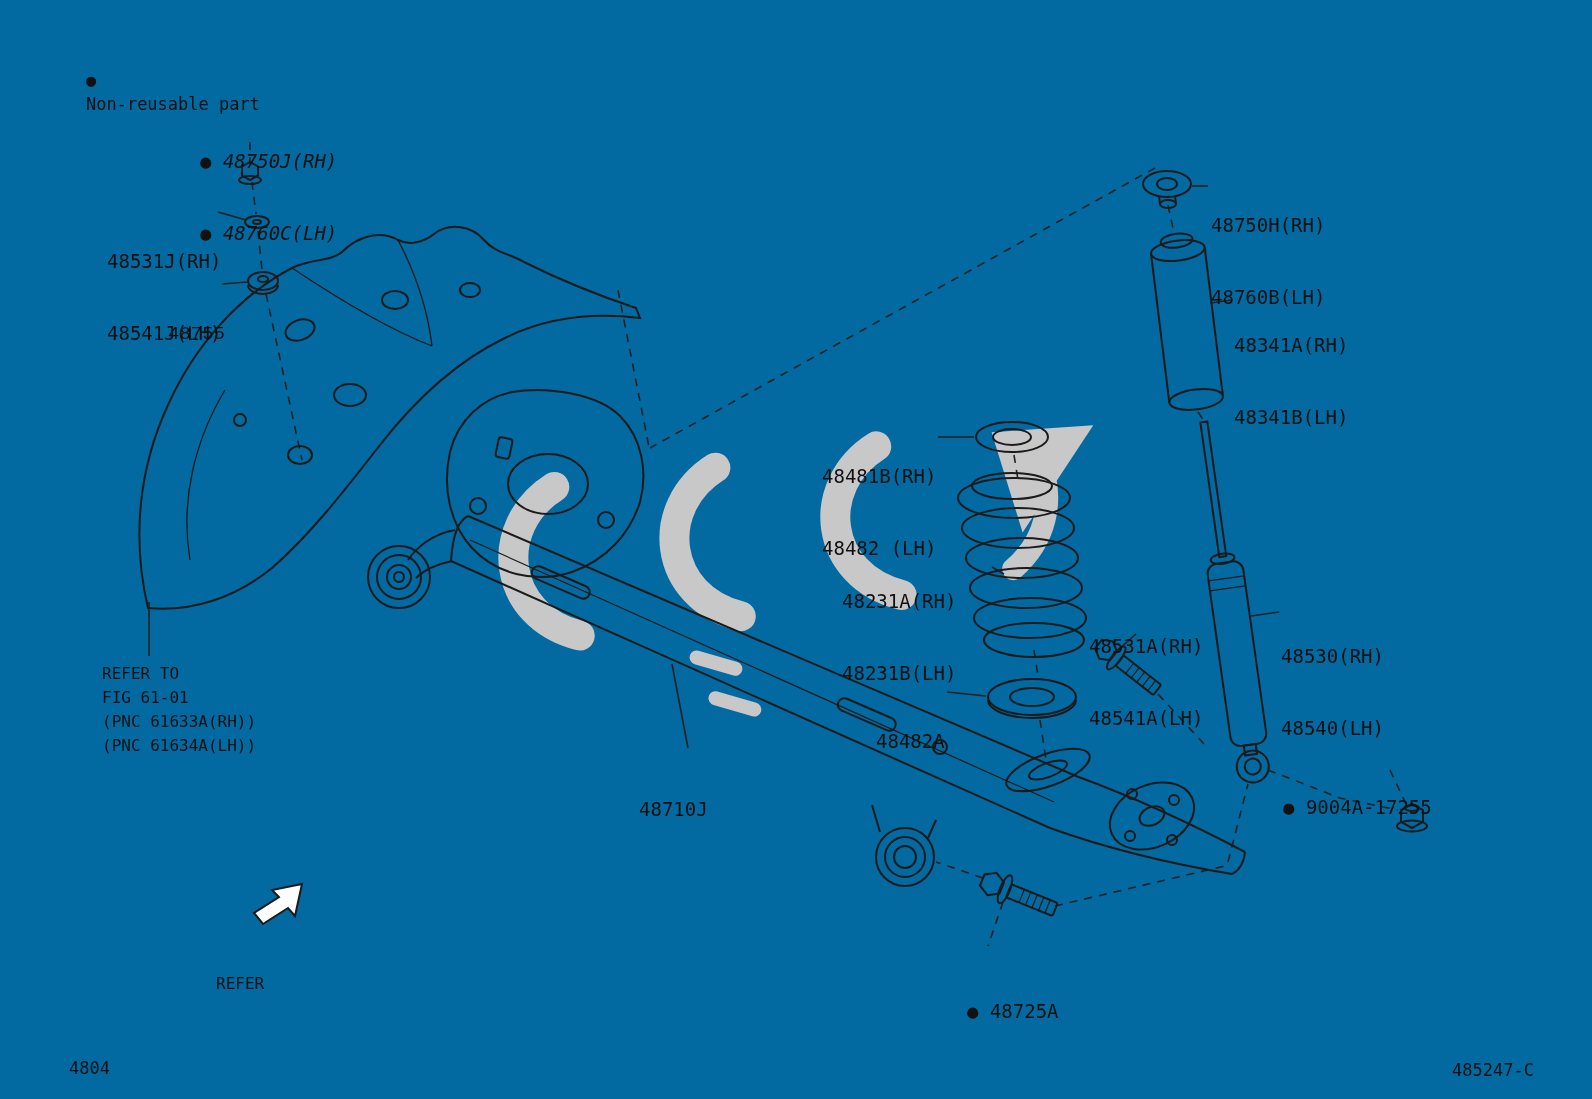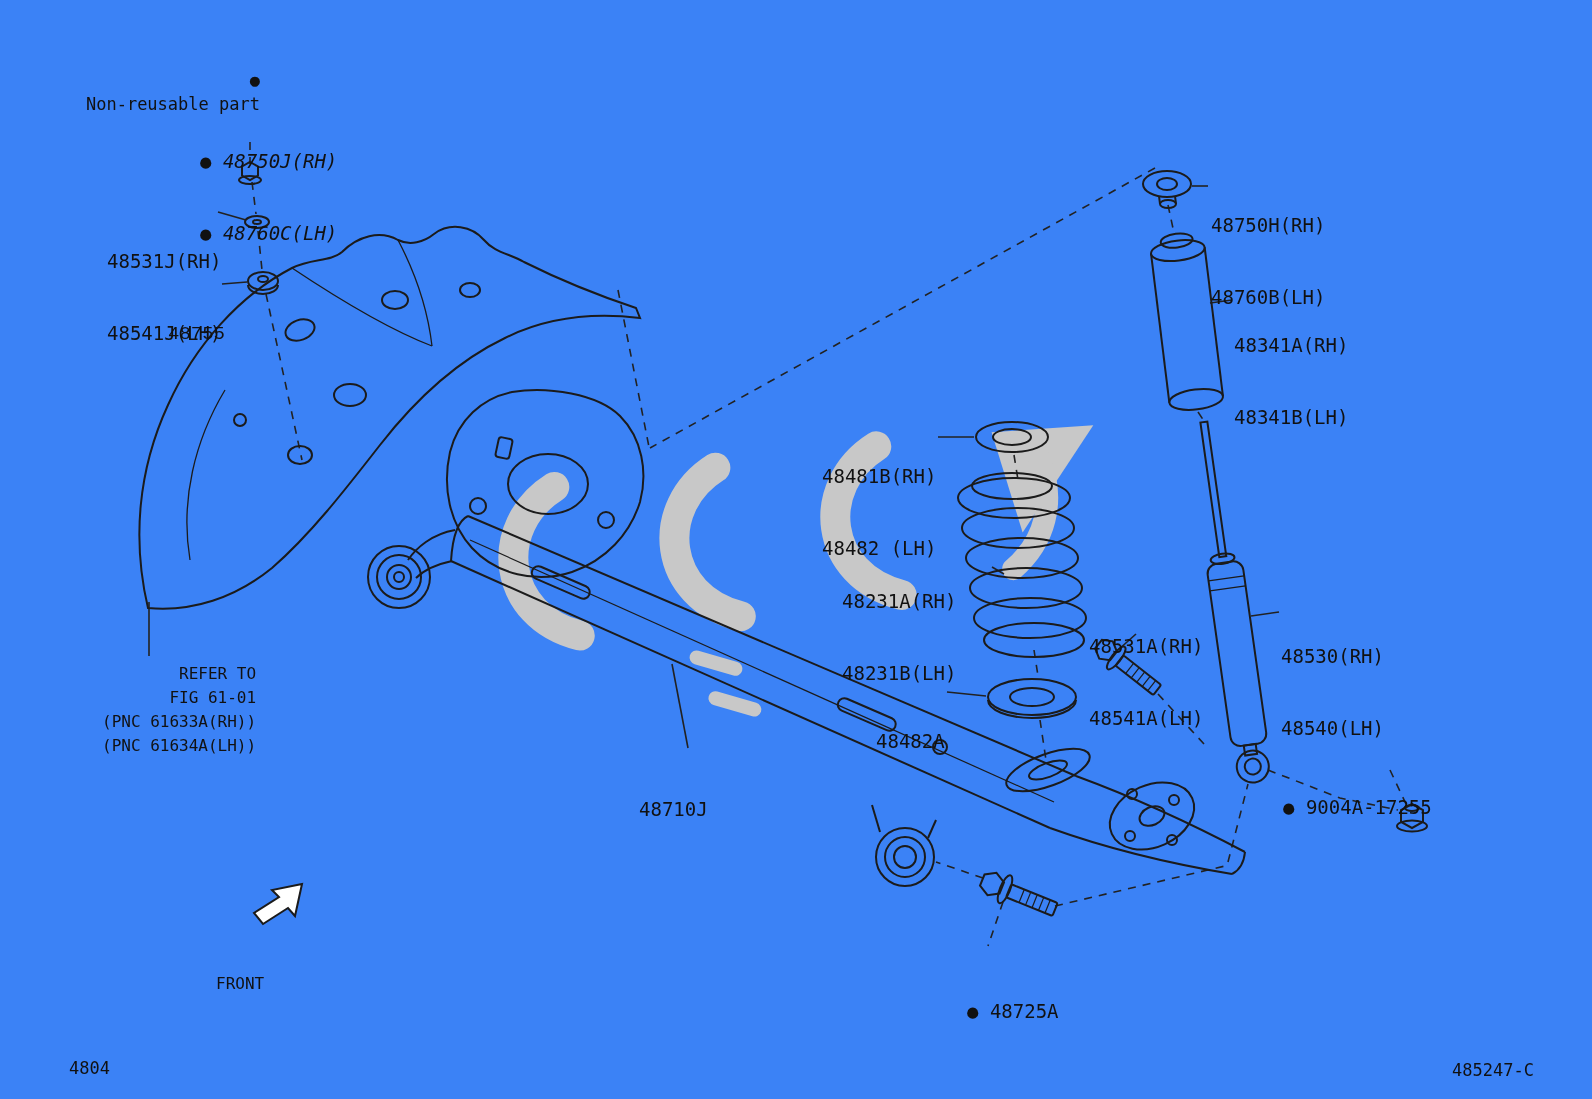--- a/index.html
+++ b/index.html
@@ -1,19 +1,19 @@
 <!DOCTYPE html>
 <html><head>
 <meta charset="utf-8">
 <style>
   * { margin:0; padding:0; box-sizing:border-box; }
   html,body { background:#ffffff; }
   .canvas {
-    position:relative; width:1592px; height:1099px; background:#3b82f6;
-    font-family:"DejaVu Sans Mono", monospace; color:#111; overflow:hidden;text-align:right;
+    position:relative; width:1592px; height:1099px; background:#0369a1;
+    font-family:"DejaVu Sans Mono", monospace; color:#111; overflow:hidden;
   }
   svg.draw { position:absolute; left:0; top:0; }
   .lbl { position:absolute; font-size:19px; line-height:24px; white-space:pre; }
   .lbl.sm { font-size:16px; }
   .lbl.md { font-size:17px; }
   .note { position:absolute; font-size:16px; line-height:24px; }
   .footer { position:absolute; font-size:17px; }
 </style>
 </head>
 <body>
@@ -292,19 +292,19 @@
   </div>
 
   <div class="note" style="left:102px; top:662px;">
     <div>REFER TO</div>
     <div>FIG 61-01</div>
     <div>(PNC 61633A(RH))</div>
     <div>(PNC 61634A(LH))</div>
   </div>
 
   <div class="lbl sm" style="left:216px; top:924px;">
-    <div>FRONT</div>
+    <div>REFER</div>
   </div>
 
   <div class="footer" style="left:44px; top:1058px;margin-left:25px;">4804</div>
   <div class="footer" style="left:1452px; top:1060px;">485247-C</div>
 
 </div>
 
 </body></html>

